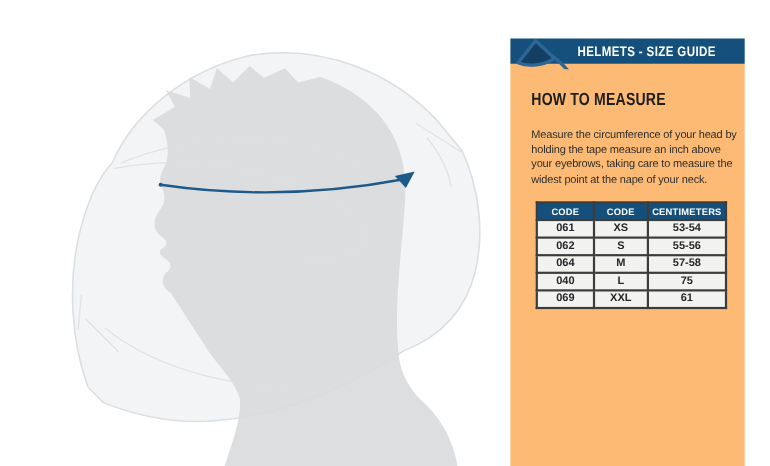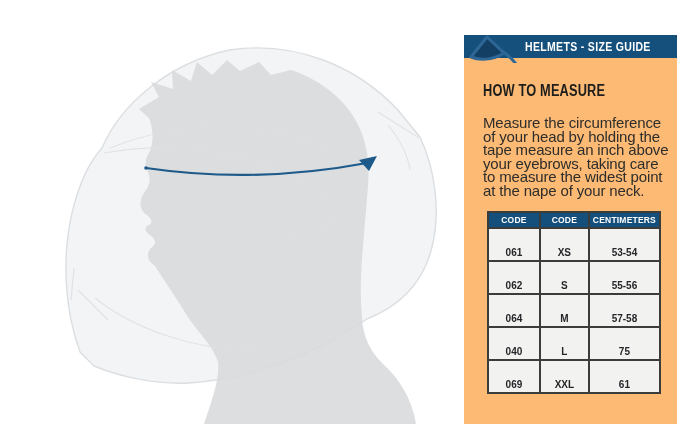--- a/index.html
+++ b/index.html
@@ -25,33 +25,33 @@
     background:#fdba74; height:413px; box-sizing:border-box;
     padding:24px 16px 0 19px;
   }
   .htm-title {
     margin:0 0 7px 0; font-size:16px; font-weight:bold; color:#1d1d1b;
     letter-spacing:.2px; white-space:nowrap;
     transform:scaleX(.8); transform-origin:left center;
   }
   .htm-body {
     margin:16px 0 13px 0; width:187px;
-    font-size:15px; line-height:13.6px; letter-spacing:-.15px; color:#2d2d2b;
+    font-size:10px; line-height:13.6px; letter-spacing:-.15px; color:#2d2d2b;
   }
   table.size-table { border-collapse:collapse; margin-left:4px; }
   .size-table th, .size-table td {
     border:2px solid #3c3c3a; text-align:center; vertical-align:middle;
   }
   .size-table th {
     background:#15507d; color:#ffffff; font-size:8.5px; font-weight:bold;
     letter-spacing:.2px; padding:2px 3px;
   }
   .size-table td {
     background:#f2f2f0; color:#26262a; font-size:10px; font-weight:bold;
-    padding:18px 0 2px;
+    padding:1px 0 2px;
   }
   .col-code { width:51px; }
   .col-size { width:47px; }
   .col-cm   { width:63px;margin-left:44px; }
 </style>
 </head>
 <body>
 
 <svg class="illustration" viewBox="0 0 460 424" aria-hidden="true">
 

